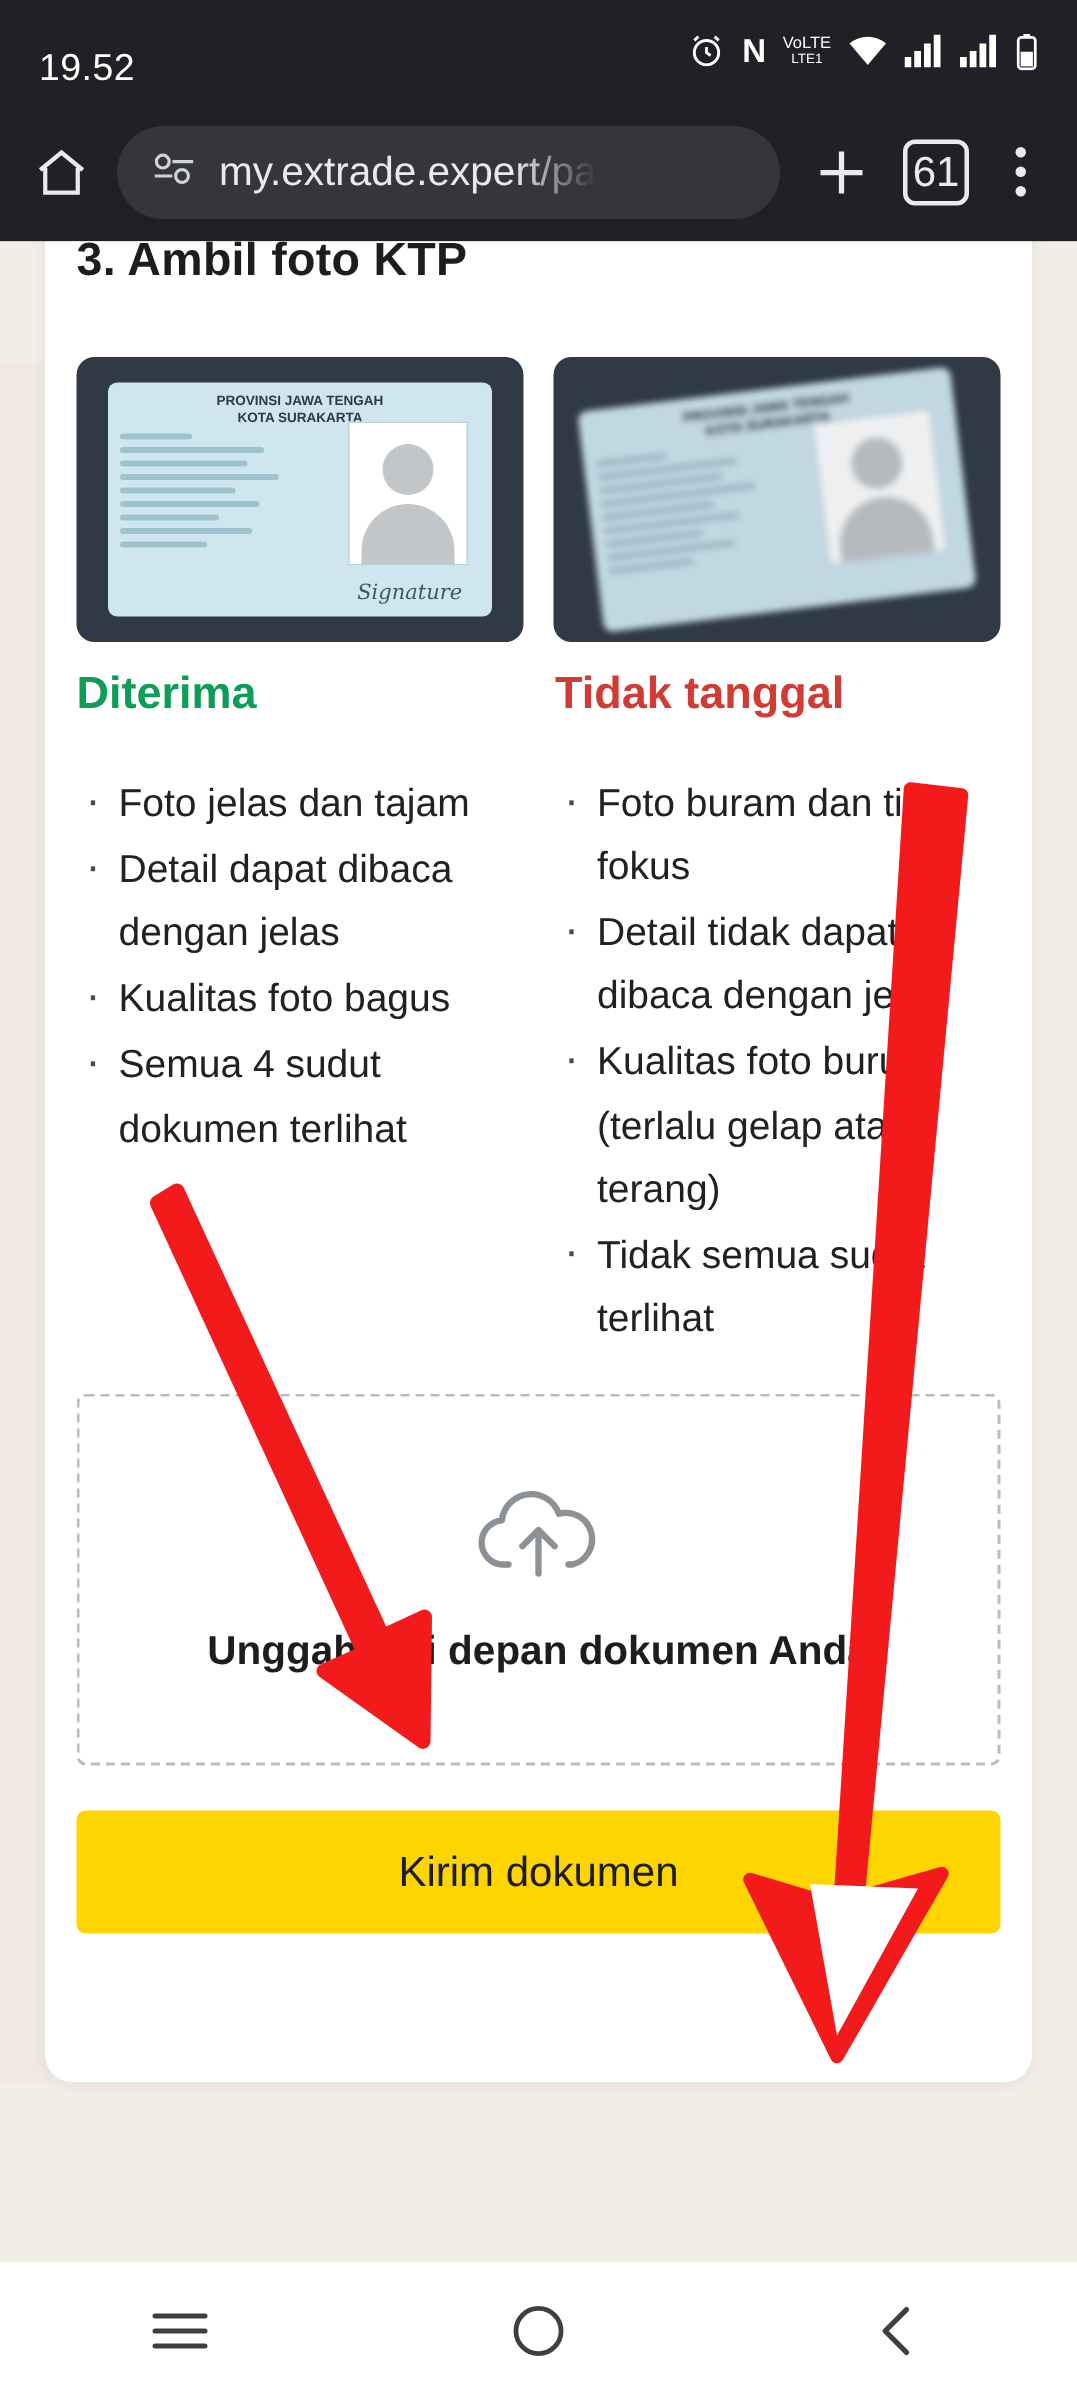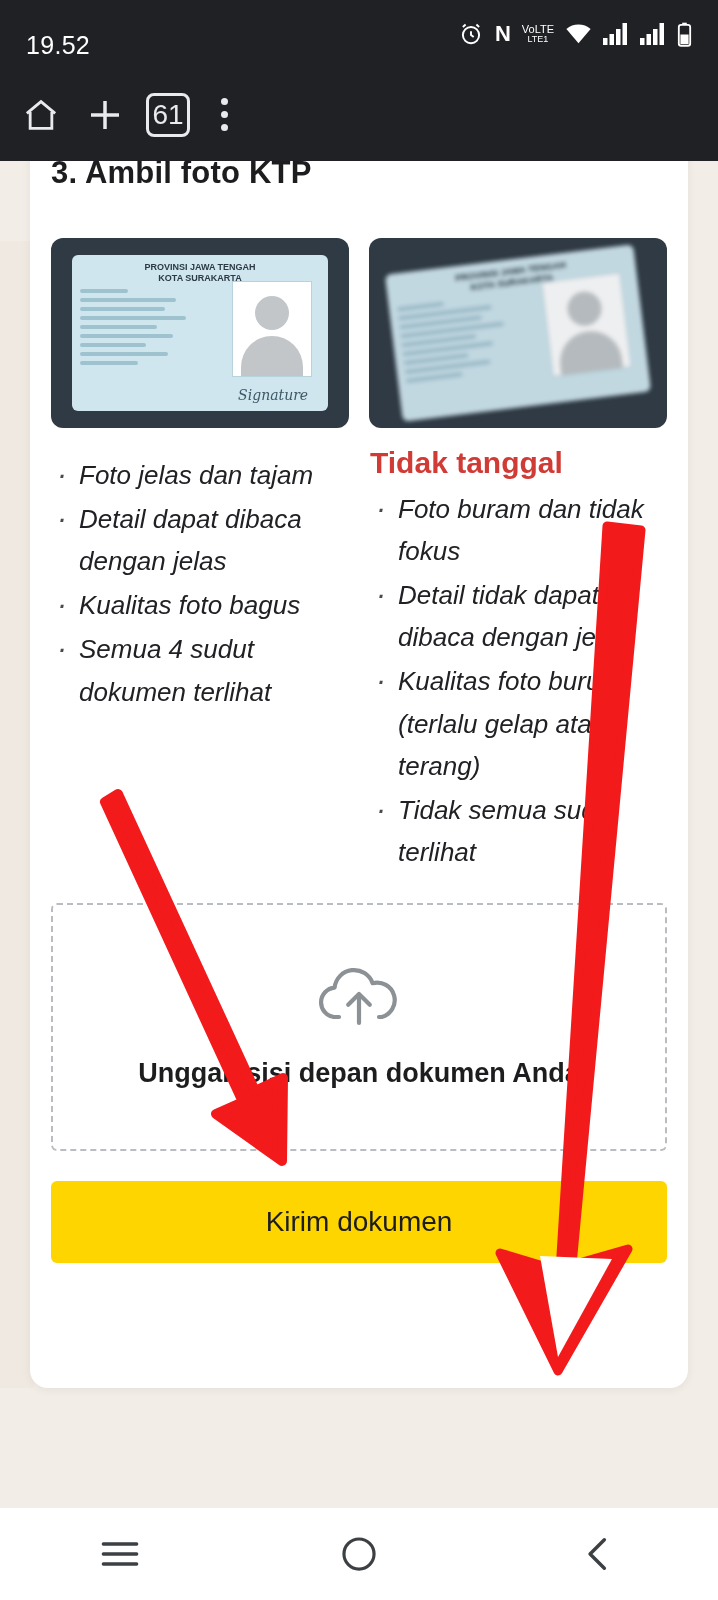--- a/index.html
+++ b/index.html
@@ -104,21 +104,21 @@
   .ktp-bad {
     width: 84%; height: 78%; background: #cfe6ef; border-radius: 6px;
     transform: rotate(-7deg); filter: blur(2.2px); opacity: .92; position: relative;
   }
 
   .cols { display: flex; gap: 22px; margin-top: 18px; }
   .col { flex: 1; }
   .col h3 { font-size: 30px; font-weight: 700; }
   .col.good h3 { color: #0e9d57; }
   .col.bad h3 { color: #d13b36; }
-  .col ul { list-style: none; margin-top: 8px; font-style: italic; }
+  .col ul { list-style: none; margin-top: 34px; }
   .col li {
     font-size: 26px; line-height: 1.62; color: #202124;
     padding-left: 28px; position: relative; margin-bottom: 2px;
   }
   .col li::before {
     content: "·"; position: absolute; left: 6px; top: -4px; font-size: 30px; color: #4a4a4a;
   }
 
   .dropzone {
     margin-top: 28px; border: 2px dashed #b9bcc0; border-radius: 6px;
@@ -193,20 +193,31 @@
       </span>
     </div>
   </div>
 
   <div class="browserbar">
     <div class="home-btn">
       <svg width="40" height="40" viewBox="0 0 24 24" fill="none" stroke="#e8eaed" stroke-width="1.7">
         <path d="M3.5 11 12 4l8.5 7"></path>
           <path d="M5.5 10.2V20h13v-9.8"></path>
       </svg>
+    </div>
+    <div class="omnibox">
+      <span>
+        <svg width="32" height="24" viewBox="0 0 30 22" fill="none" stroke="#cfd2d6" stroke-width="2">
+          <circle cx="8" cy="7" r="4"></circle>
+            <line x1="14" y1="7" x2="27" y2="7"></line>
+          <circle cx="20" cy="16" r="4"></circle>
+            <line x1="3" y1="16" x2="14" y2="16"></line>
+        </svg>
+      </span>
+      <span class="url">my.extrade.expert/pa</span>
     </div>
     <div class="newtab-btn">
       <svg width="42" height="42" viewBox="0 0 24 24" stroke="#e8eaed" stroke-width="2">
         <line x1="12" y1="4" x2="12" y2="20"></line>
           <line x1="4" y1="12" x2="20" y2="12"></line>
       </svg>
     </div>
     <div class="tabcount">61</div>
     <div class="menu-btn">
       <i></i>
@@ -268,20 +279,21 @@
             <div class="ktp-photo">
                 <span class="head"></span>
                 <span class="body"></span>
               </div>
           </div>
         </div>
       </div>
 
       <div class="cols">
         <div class="col good">
+          <h3>Diterima</h3>
           <ul>
             <li>Foto jelas dan tajam</li>
             <li>Detail dapat dibaca dengan jelas</li>
             <li>Kualitas foto bagus</li>
             <li>Semua 4 sudut dokumen terlihat</li>
           </ul>
         </div>
         <div class="col bad">
           <h3>Tidak tanggal</h3>
           <ul>

